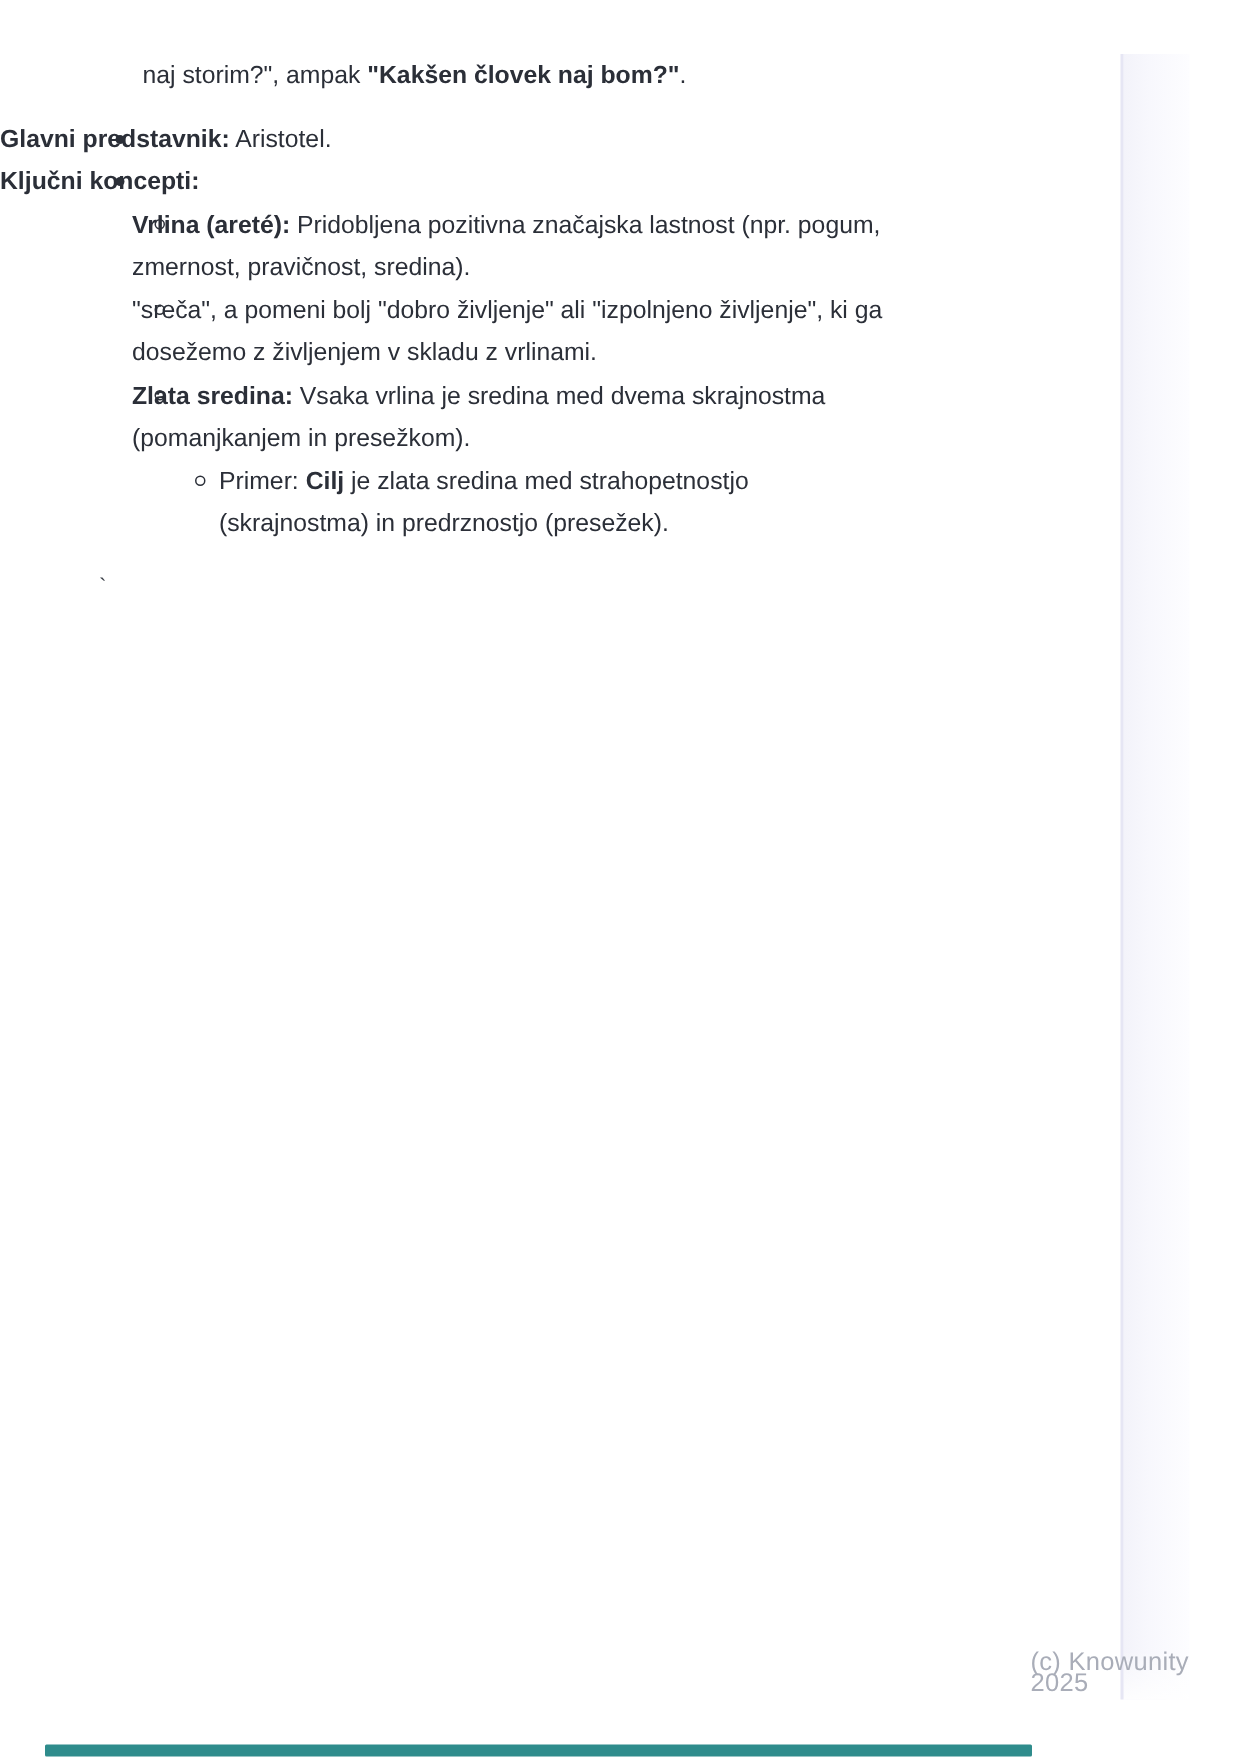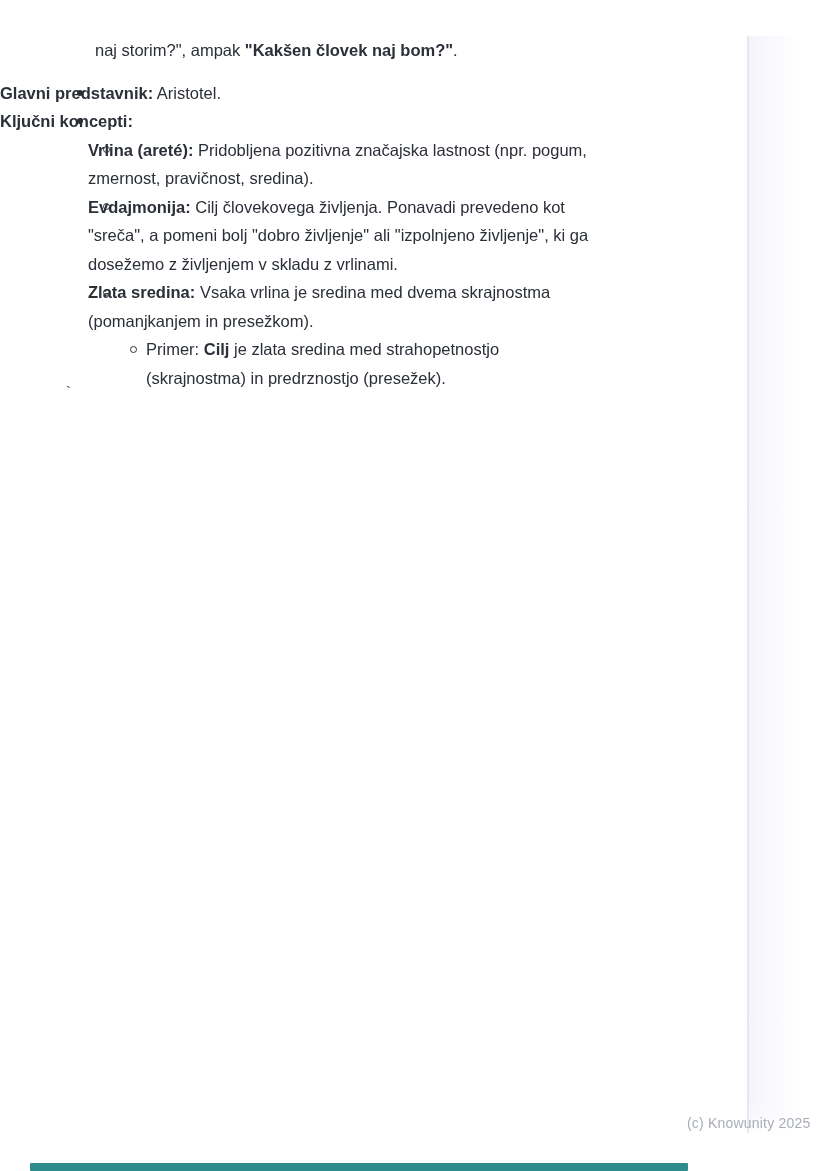--- a/index.html
+++ b/index.html
@@ -28,21 +28,21 @@
   .l3 .marker{left:130px;}
   .side-strip{
     position:absolute;left:747px;top:36px;width:44px;height:1097px;z-index:1;
     border-left:2px solid #e6e6f4;
     background:
       linear-gradient(to bottom, rgba(255,255,255,0) 0%, rgba(255,255,255,0) 97%, rgba(255,255,255,0.85) 100%),
       linear-gradient(to right, #f3f3fa 0%, #f8f8fd 40%, #fdfdff 100%);
   }
   .footer-credit{
     position:absolute;left:687px;top:1101px;z-index:3;
-    font-size:14px;line-height:14px;letter-spacing:0.2px;color:#a9adb8;margin-top:15px;
+    font-size:17px;line-height:14px;letter-spacing:0.2px;color:#a9adb8;
   }
   .stray-mark{
     position:absolute;left:66px;top:383px;
     font-size:15px;color:#3c4049;
   }
   .bottom-bar{
     position:absolute;left:30px;top:1163px;width:658px;height:8px;z-index:2;
     background:#2f8c8c;border-radius:1px;
   }
 </style>
@@ -62,21 +62,20 @@
         <span class="marker solid"></span>
         <div class="line"><span class="b">Ključni koncepti:</span></div>
       </div>
       <div class="item l2">
         <span class="marker hollow"></span>
         <div class="line"><span class="b">Vrlina (areté):</span><span class=""> Pridobljena pozitivna značajska lastnost (npr. pogum,</span></div>
         <div class="line"><span class="">zmernost, pravičnost, sredina).</span></div>
       </div>
       <div class="item l2">
         <span class="marker hollow"></span>
-        <div class="line"><span class="b">Evdajmonija:</span><span class=""> Cilj človekovega življenja. Ponavadi prevedeno kot</span></div>
         <div class="line"><span class="">"sreča", a pomeni bolj "dobro življenje" ali "izpolnjeno življenje", ki ga</span></div>
         <div class="line"><span class="">dosežemo z življenjem v skladu z vrlinami.</span></div>
       </div>
       <div class="item l2">
         <span class="marker hollow"></span>
         <div class="line"><span class="b">Zlata sredina:</span><span class=""> Vsaka vrlina je sredina med dvema skrajnostma</span></div>
         <div class="line"><span class="">(pomanjkanjem in presežkom).</span></div>
       </div>
       <div class="item l3">
         <span class="marker hollow"></span>

